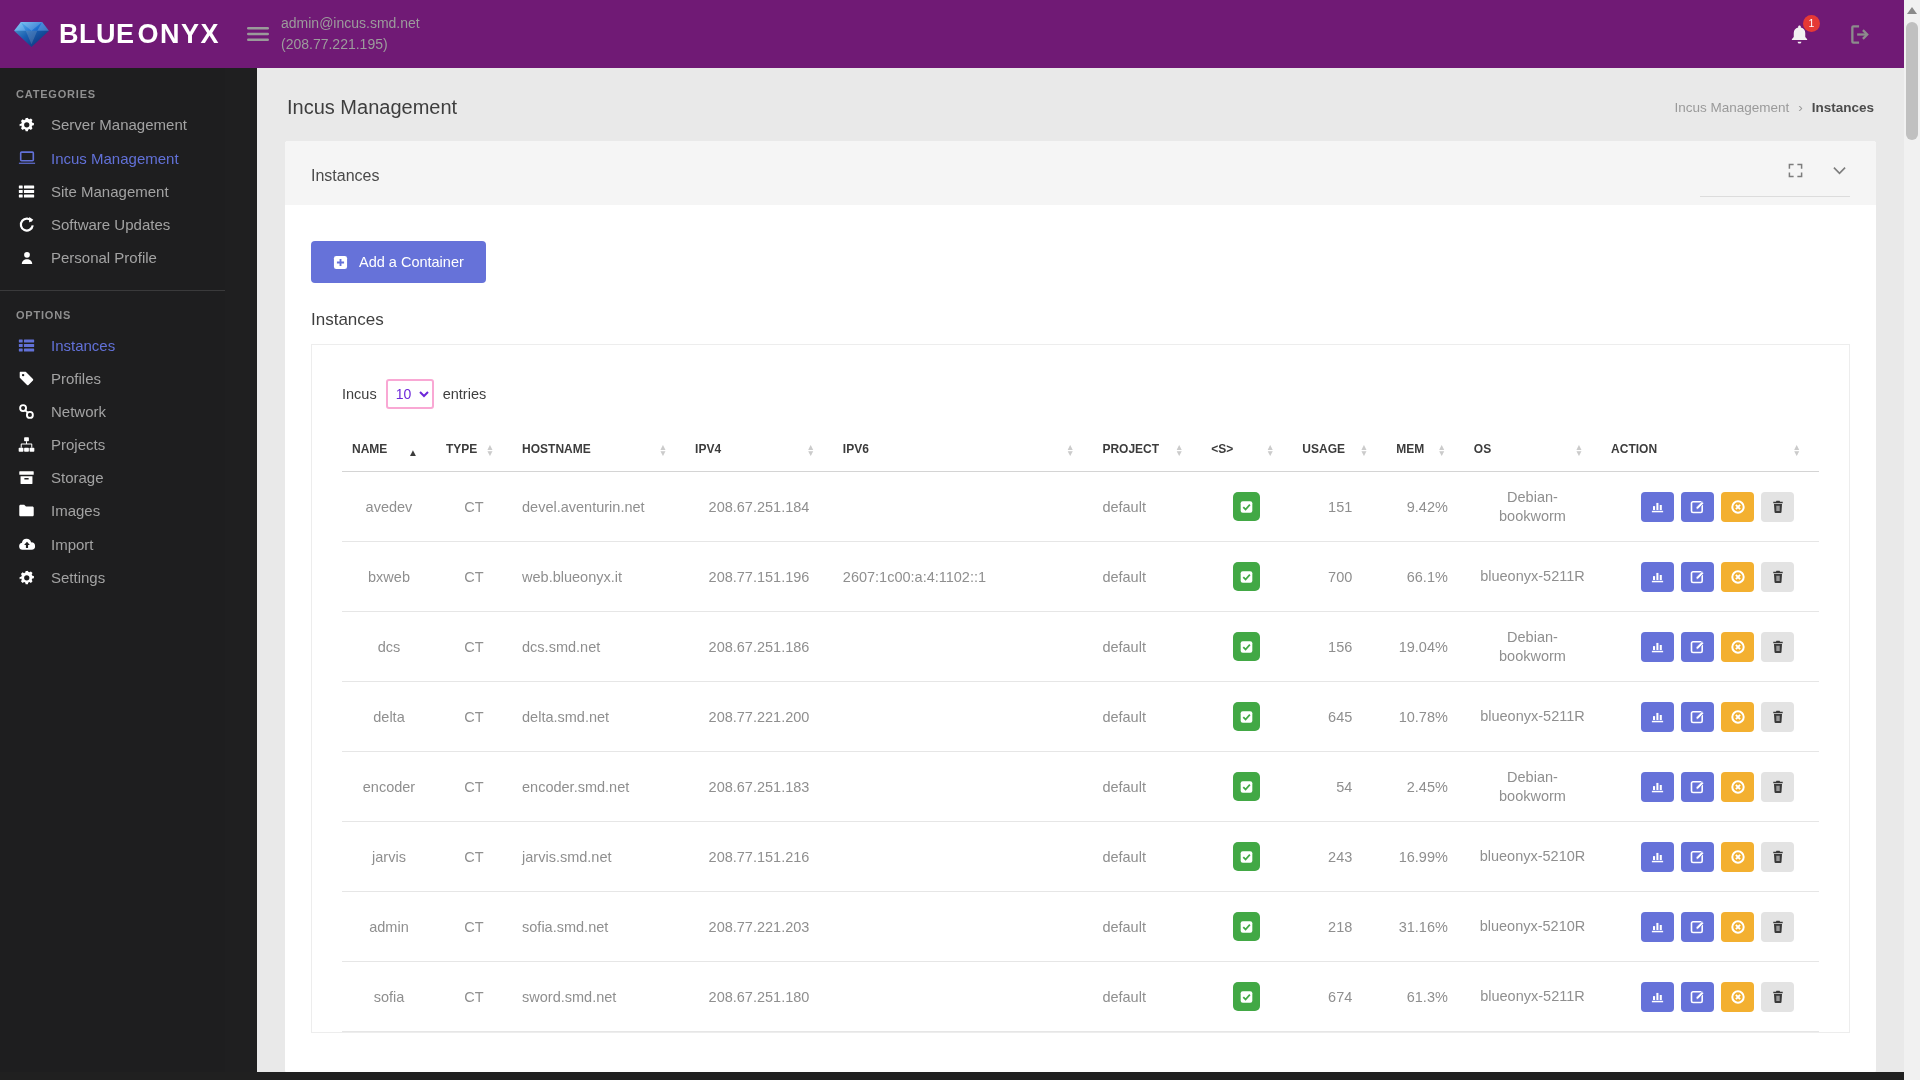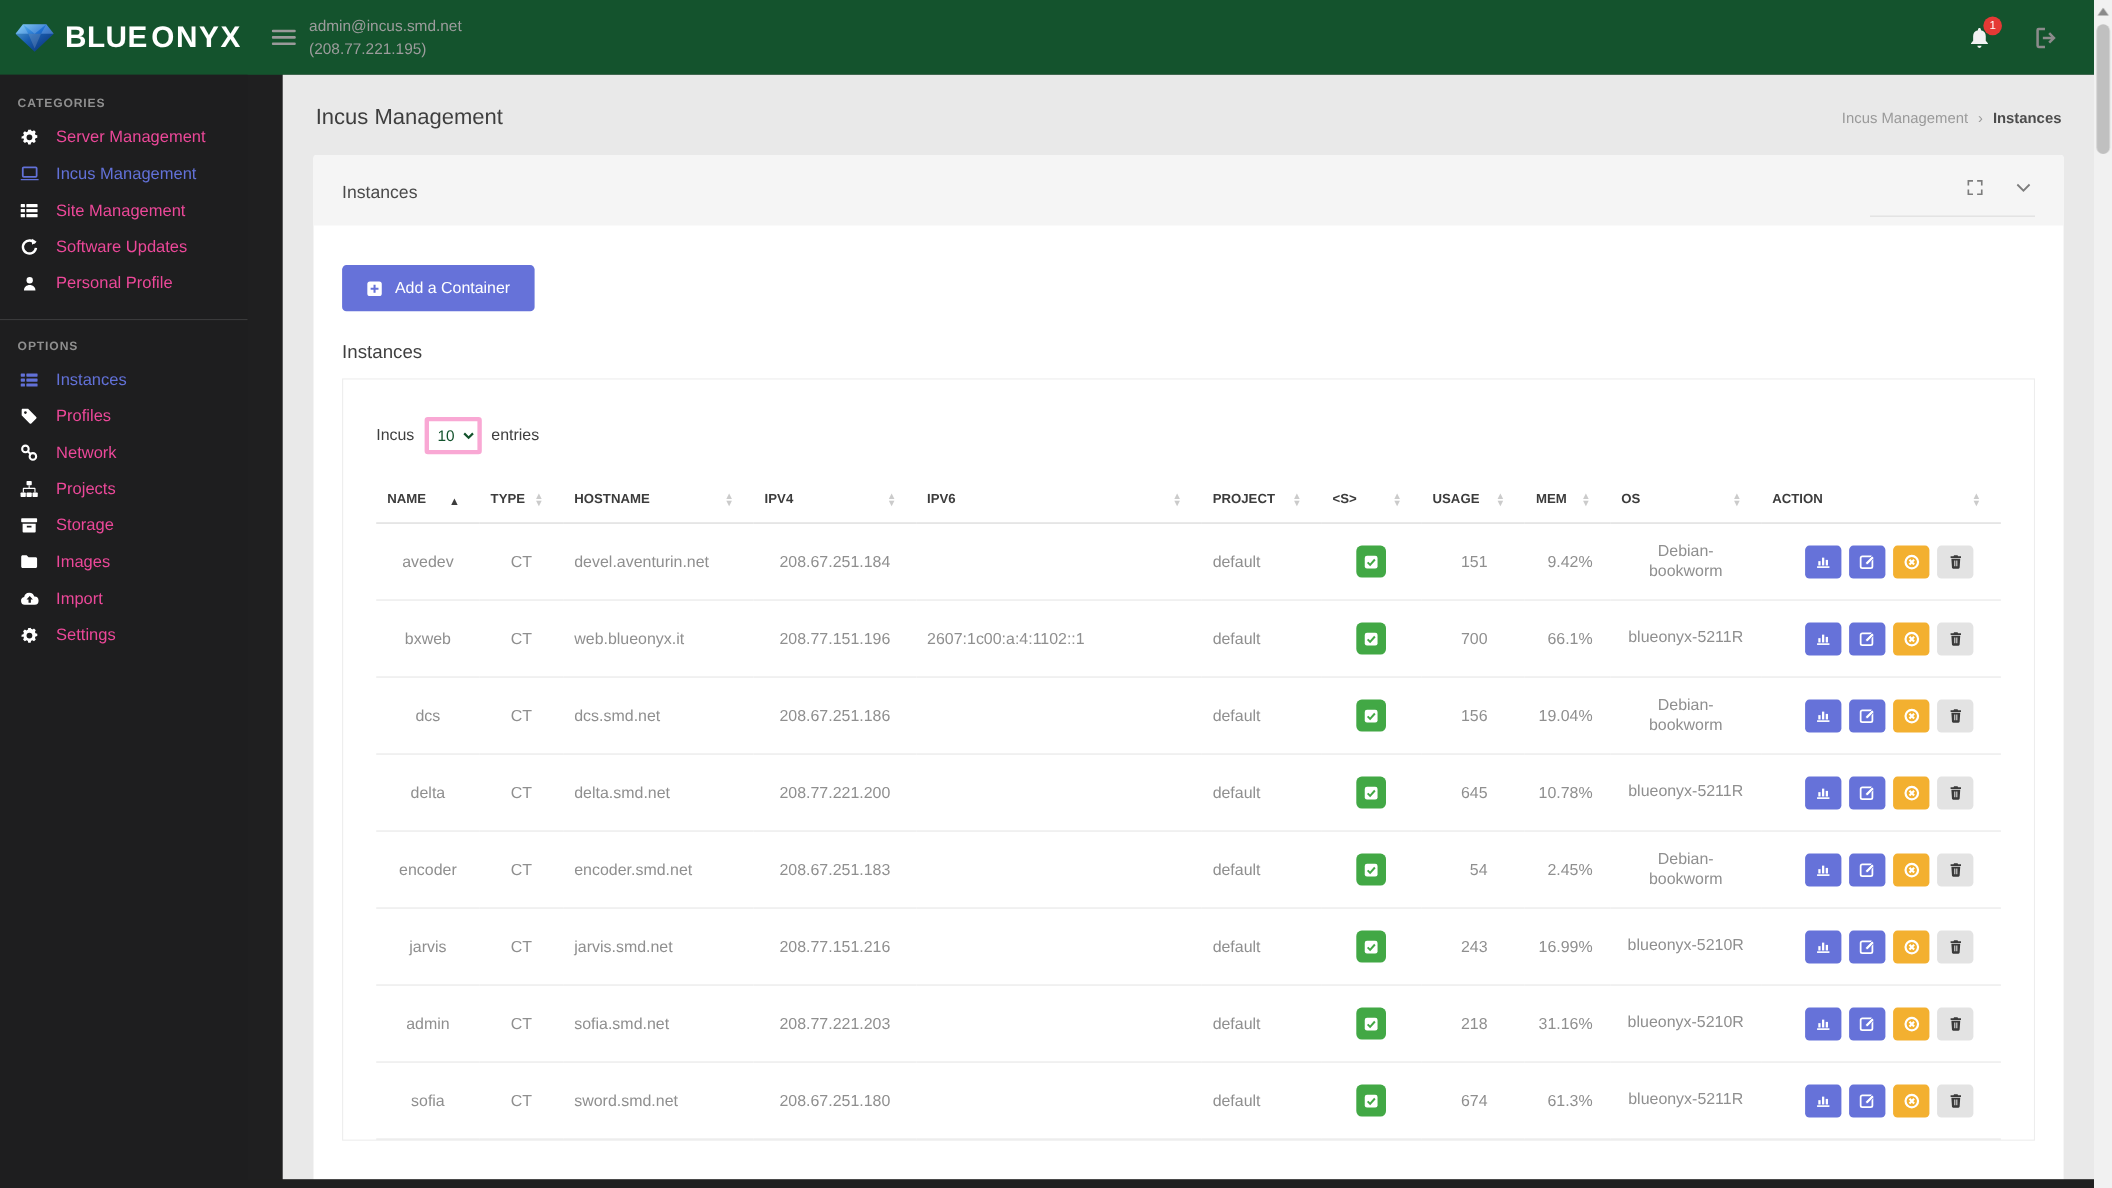--- a/index.html
+++ b/index.html
@@ -1,36 +1,36 @@
 <!DOCTYPE html>
 <html><head>
 <meta charset="utf-8">
 <style>
   * { margin:0; padding:0; box-sizing:border-box; }
   html,body { width:1920px; height:1080px; overflow:hidden; }
   body { background:#1f1f20; font-family:"Liberation Sans", sans-serif; }
 
   
-  .topbar { height:68px; display:flex; align-items:center; background:#14532d; }
+  .topbar { height:68px; display:flex; align-items:center; background:#701a75; }
   .brand { width:225px; flex-shrink:0; display:flex; align-items:center; gap:10px; padding-left:14px; cursor:pointer; }
   .brand-text { color:#fff; font-size:27px; font-weight:700; letter-spacing:.5px; white-space:nowrap; }
   .brand-text .b2 { margin-left:3px; letter-spacing:1.5px; }
   .hamburger { margin-left:22px; color:#9a9a9a; cursor:pointer; display:flex; }
   .user-block { margin-left:12px; color:#9c9c9c; font-size:14px; line-height:1.5; }
   .topbar-right { margin-left:auto; display:flex; align-items:center; gap:38px; padding-right:48px; }
   .bell-wrap { position:relative; color:#f2f2f2; cursor:pointer; display:flex; }
   .badge { position:absolute; top:-8px; right:-9px; background:#e53935; color:#fff; font-size:10.5px;
            min-width:17px; height:17px; border-radius:50%; display:flex; align-items:center; justify-content:center; }
   .logout { color:#8c8c8c; cursor:pointer; display:flex; }
 
   
   .layout { display:flex; height:1012px;gap:32px; }
   .sidebar { width:225px; flex-shrink:0; background:#1e1e1f; padding-top:8px; }
   .side-label { color:#8f8f8f; font-size:11px; font-weight:700; letter-spacing:.8px; padding:12px 16px 8px; }
-  .side-item { display:flex; align-items:center; gap:14px; padding:8px 16px; color:#ec4899; font-size:15px; cursor:pointer; }
+  .side-item { display:flex; align-items:center; gap:14px; padding:8px 16px; color:#a3a3a3; font-size:15px; cursor:pointer; }
   .side-item .ico { width:21px; display:flex; justify-content:center; align-items:center; color:#fff; }
   .side-item.active, .side-item.active .ico { color:#6271d8; }
   .side-divider { border-top:1px solid #3a3a3b; margin:16px 0 6px; }
 
   .main { flex:1; background:#e9e9e9; overflow:hidden; padding:0 44px 0 28px; }
   .page-head { display:flex; justify-content:space-between; align-items:center; padding:28px 2px 22px; }
   .page-title { font-size:20px; font-weight:500; color:#3e3e3e; }
   .breadcrumb { font-size:13.5px; color:#9a9a9a; display:flex; align-items:center; gap:9px; }
   .breadcrumb .current { color:#4c4c4c; font-weight:700; }
 
@@ -47,22 +47,22 @@
   .panel-body { padding:22px 26px 40px; }
   .btn-row { display:flex; gap:14px; margin-top:14px; }
   .btn { display:flex; align-items:center; gap:11px; background:#6672d9; color:#fff; border:none;
          border-radius:4px; height:42px; padding:0 22px; font-size:14.5px; font-family:inherit; cursor:pointer; }
   .section-title { font-size:17px; font-weight:500; color:#3f3f3f; margin:27px 0 14px; }
 
   
   .table-card { border:1px solid #ededed; padding:34px 30px 0; }
   .controls { display:flex; justify-content:space-between; align-items:center; font-size:14.5px; color:#3f3f3f; margin-bottom:18px; }
   .length-ctl { display:flex; align-items:center; gap:9px; }
-  select.page-len { font-size:14px; padding:4px 4px; border:4px solid #f9a8d4; border-radius:3px; background:#fff;
-                    color:#14532d; font-family:inherit; cursor:pointer; }
+  select.page-len { font-size:14px; padding:4px 4px; border:2px solid #f9a8d4; border-radius:3px; background:#fff;
+                    color:#6d28d9; font-family:inherit; cursor:pointer; }
   .search-ctl { display:flex; align-items:center; gap:10px; }
   .search-ctl input { width:268px; height:31px; border:1px solid #ddd; border-radius:3px; background:#fff;
                       padding:0 8px; font-size:14px; font-family:inherit; }
 
   table { width:100%; border-collapse:collapse; table-layout:fixed; }
   thead th { font-size:12px; font-weight:700; color:#3c3c3c; text-align:left; padding:15px 10px;
              border-bottom:1px solid #d4d4d4; cursor:pointer; }
   .th-inner { display:flex; align-items:flex-end; justify-content:space-between; padding-right:8px; }
   .sort-icons { display:flex; flex-direction:column; font-size:8.5px; line-height:.62; color:#cbcbcb; }
   .sort-icons.sorted { color:#3c3c3c; font-size:10px; }

